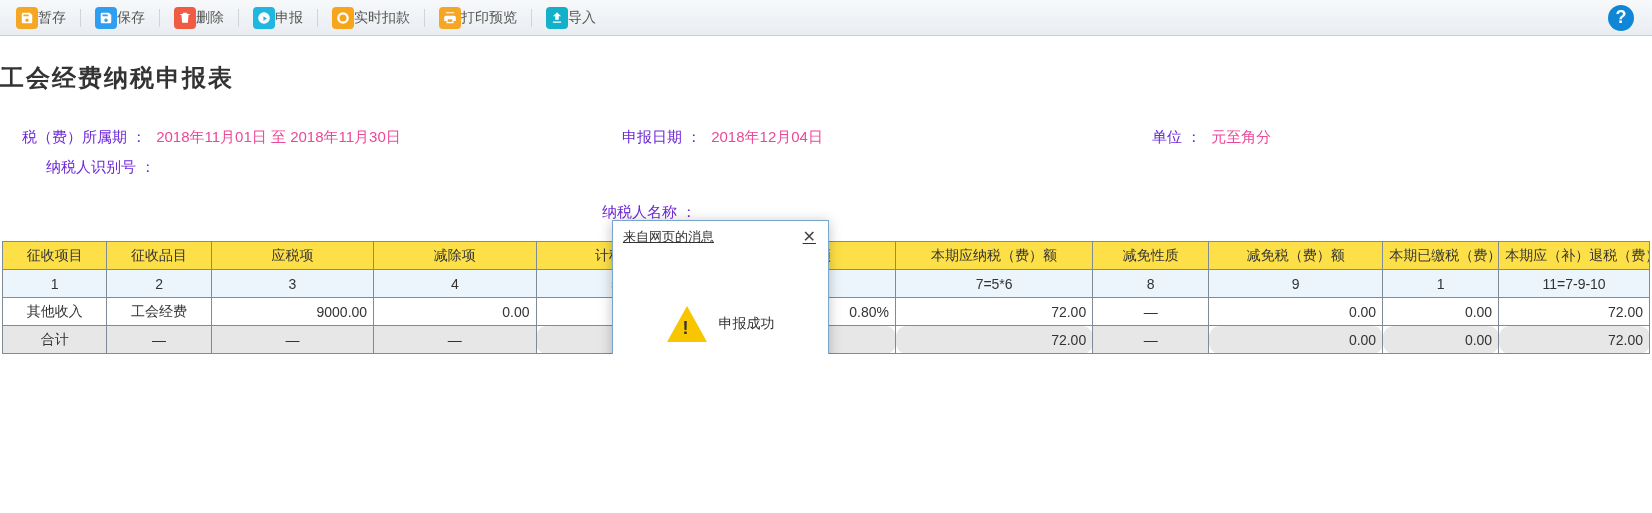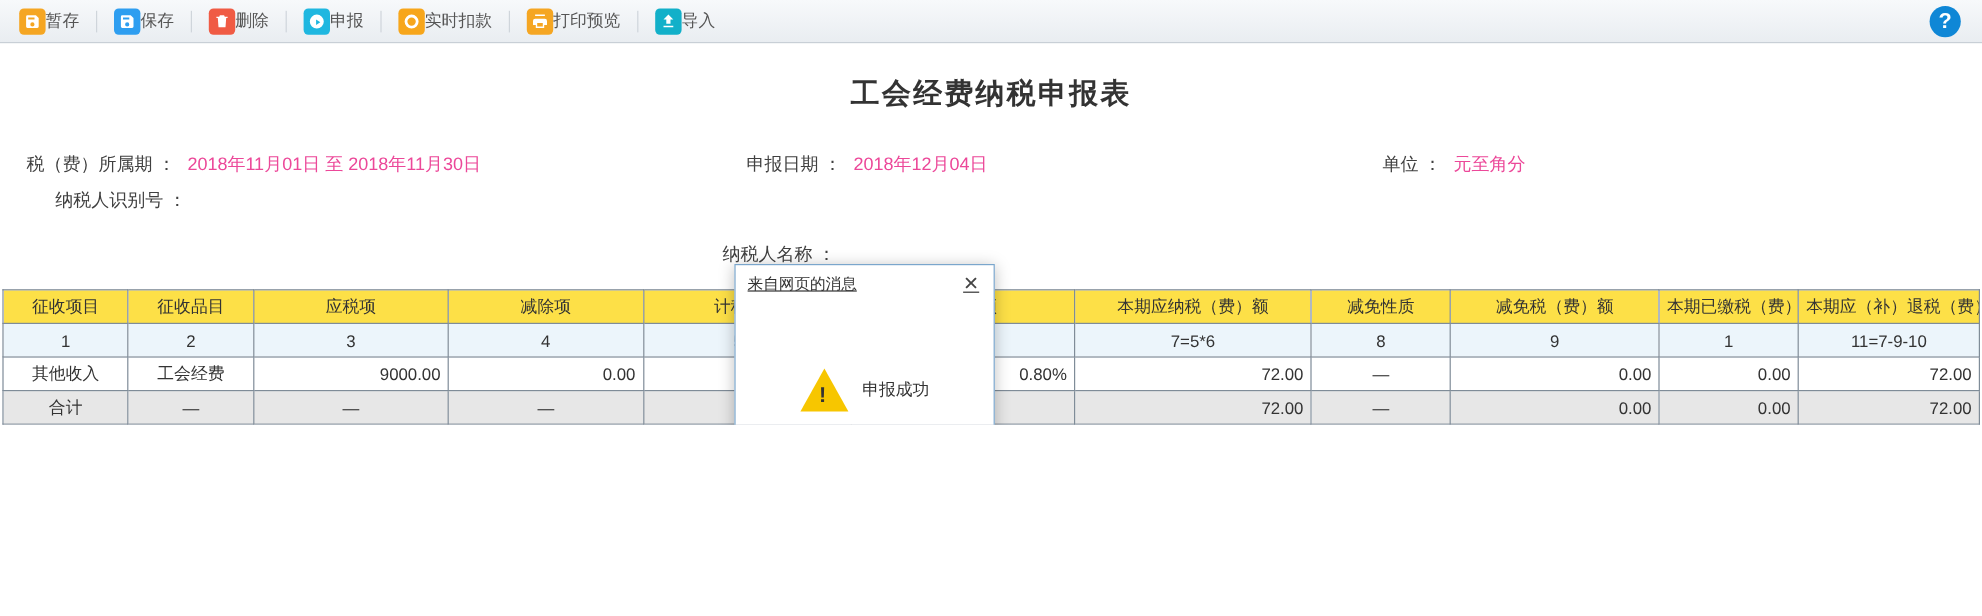--- a/index.html
+++ b/index.html
@@ -39,30 +39,30 @@
     .ic-teal   { background:#12b0c9; }
     .help-icon-wrap { margin-left:auto; margin-right:8px; }
     .help-icon {
       width:26px;height:26px;border-radius:50%;
       background:#0f87d6;color:#fff;font-weight:bold;
       display:flex;align-items:center;justify-content:center;font-size:18px;
       cursor:pointer;
     }
 
     
-    .page-title { text-align:center; font-size:24px; font-weight:bold; margin-top:26px; letter-spacing:2px; }
+    .page-title { font-size:24px; font-weight:bold; margin-top:26px; letter-spacing:2px; }
     .meta {
       display:flex; justify-content:flex-start; gap:60px;
       padding: 28px 22px 8px 22px; font-size:15px;
     }
     .meta .blk1 { width: 540px; }
     .meta .blk2 { width: 470px; }
     .meta .blk3 { width: 400px; }
     .meta .row { display:flex; align-items:center; gap:10px; height:30px; }
-    .meta .lbl { color:#404040; }
+    .meta .lbl { color:#6d28d9; }
     .meta .val { color:#ec4899; }
 
     
     table.tx {
       width: calc(100% - 4px);
       margin: 6px 2px 0 2px;
       border-collapse: collapse;
       table-layout: fixed;
     }
     .tx th, .tx td {
@@ -70,21 +70,21 @@
       padding: 4px 6px;
       font-size: 14px;
       text-align: center;
       height: 28px;
       background: #fff;
       white-space: nowrap;
       overflow: hidden;
     }
     .tx thead th { background:#fde047; font-weight: normal; }
     .tx .num-row td { background:#ecf5fb; }
-    .tx .right { text-align:right; }
+    .tx .right { text-align:right;border-radius:11px; }
     .tx .grey { background:#e7e7e7 !important; }
     .tx .dash { font-family: Arial, sans-serif; }
 
     
     .modal {
       position:absolute;
       left: 612px; top: 220px;
       width: 217px; height: 237px;
       background:#fff;
       border: 1px solid #7aa6cc;

